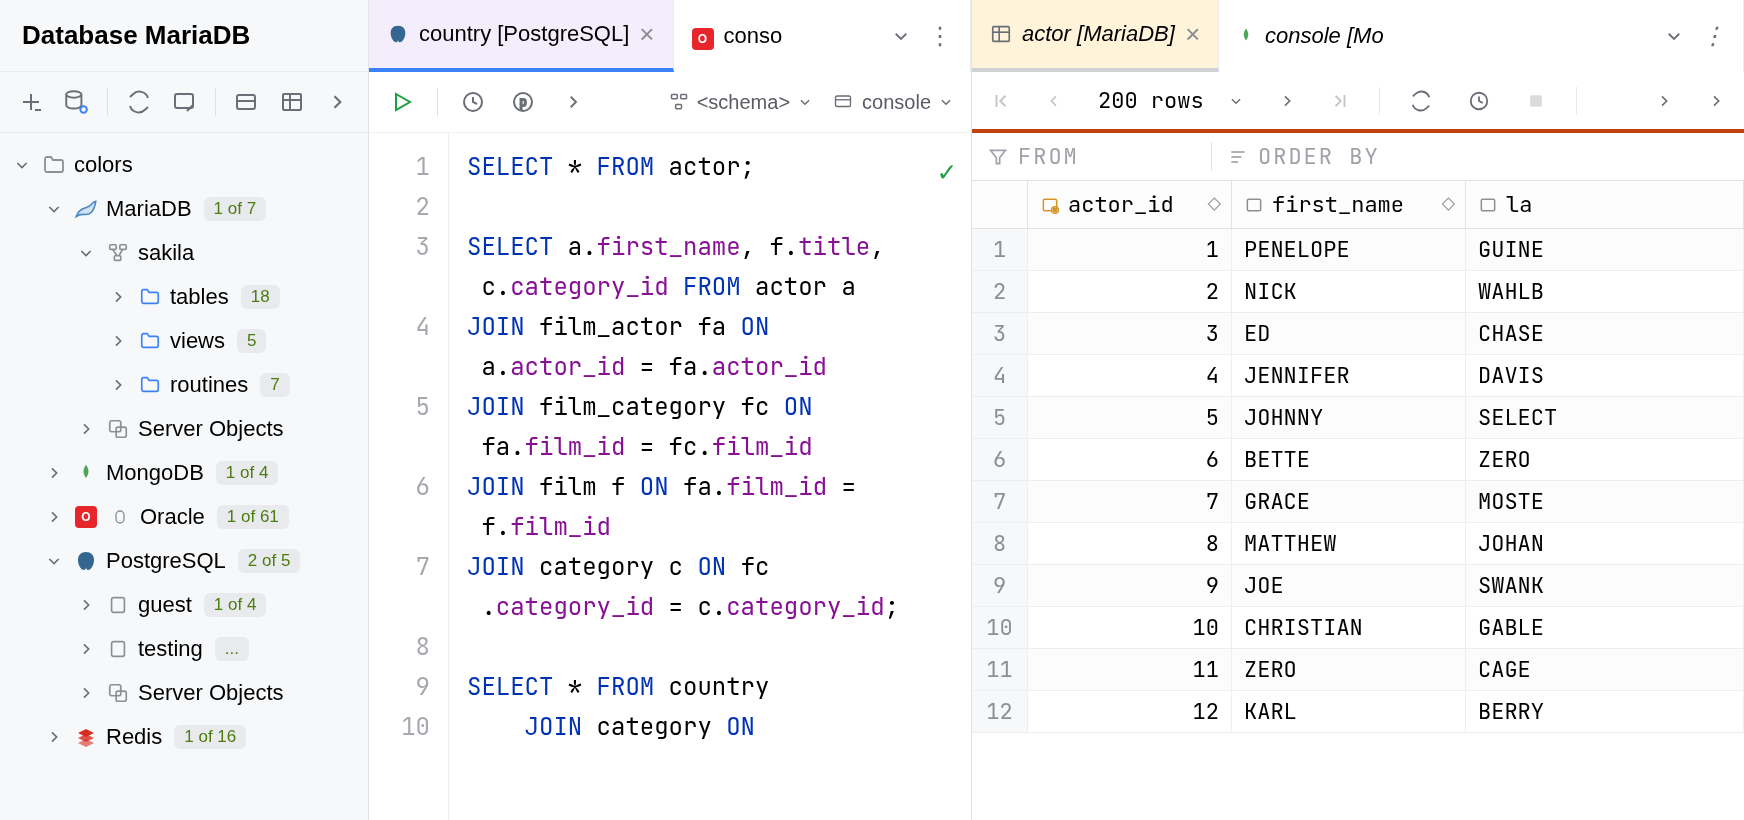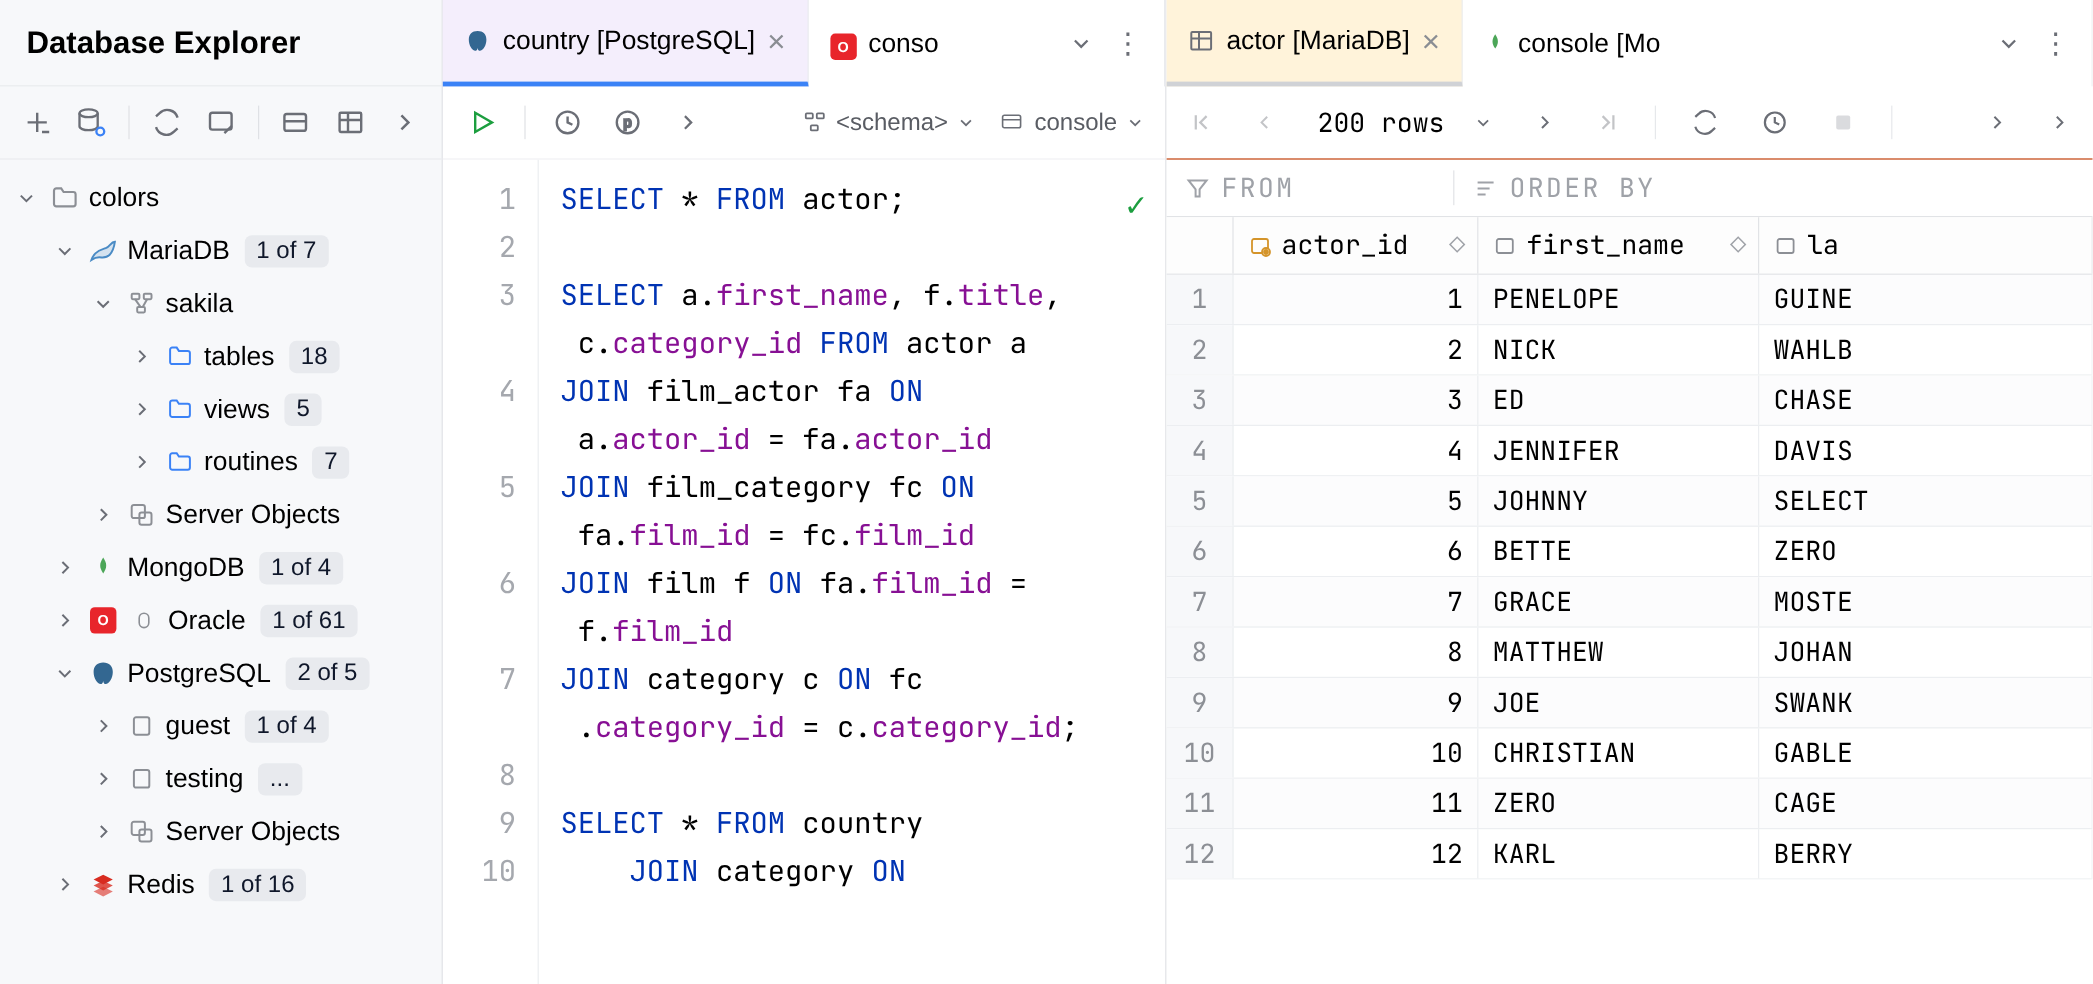--- a/index.html
+++ b/index.html
@@ -12,21 +12,21 @@
 .sidebar-toolbar { height: 61px; display: flex; align-items: center; padding: 0 16px; gap: 16px; border-bottom: 1px solid #e9ebee; }
 .tb-icon { width: 30px; height: 30px; display: flex; align-items: center; justify-content: center; color: #6b6e76; cursor: pointer; }
 .tb-sep { width: 1px; height: 28px; background: #dfe1e5; }
 
 .tree { padding: 10px 0; overflow: hidden; }
 .tree-row { display: flex; align-items: center; height: 44px; padding: 0 10px 0 0; gap: 6px; cursor: pointer; white-space: nowrap; }
 .tree-row .indent { flex: 0 0 auto; }
 .chev { width: 24px; display: flex; justify-content: center; color: #6b6e76; }
 .node-icon { width: 28px; height: 28px; display: flex; align-items: center; justify-content: center; flex: 0 0 28px; }
 .node-label { font-size: 22px; }
-.badge { background: #e8eaee; color: #0f172a; padding: 2px 10px; border-radius: 6px; font-size: 20px; margin-left: 6px; }
+.badge { background: #e8eaee; color: #4d7c0f; padding: 2px 10px; border-radius: 6px; font-size: 17px; margin-left: 6px; }
 
 
 .editor-pane { width: 603px; display: flex; flex-direction: column; border-right: 1px solid #e1e3e6; }
 .tabs { height: 72px; display: flex; }
 .tab { display: flex; align-items: center; padding: 0 18px; gap: 10px; font-size: 22px; border-right: 1px solid #e9ebee; position: relative; cursor: pointer; }
 .tab.active1 { background: #f4eefc; border-bottom: 4px solid #3b82f6; }
 .tab.inactive-center { background: #fff; }
 .tab-close { color: #8a8d93; font-size: 26px; line-height: 1; }
 .editor-toolbar { height: 61px; display: flex; align-items: center; padding: 0 18px; gap: 20px; border-bottom: 1px solid #f0f1f3; }
 .et-btn { display: flex; align-items: center; gap: 8px; color: #595c63; font-size: 20px; }
@@ -35,23 +35,23 @@
 .gutter div { height: 40px; }
 .code { padding: 14px 12px 0 18px; position: relative; flex: 1; }
 .code-line { height: 40px; white-space: pre; }
 .kw { color: #0033b3; text-align: right; }
 .ident { color: #871094; }
 .txt { color: #000; }
 .check { position: absolute; top: 18px; right: 16px; color: #1c9e3f; font-size: 28px; }
 
 
 .results-pane { flex: 1; display: flex; flex-direction: column; overflow: hidden; }
-.tabs2 { height: 72px; display: flex; }
+.tabs2 { height: 72px; display: flex; font-style: italic; }
 .tab.active2 { background: #fff3da; border-bottom: 4px solid #d0d2d6; }
-.results-toolbar { height: 61px; display: flex; align-items: center; padding: 0 10px; gap: 16px; border-bottom: 1px solid #c2410c; color: #6b6e76; }
+.results-toolbar { height: 61px; display: flex; align-items: center; padding: 0 10px; gap: 16px; border-bottom: 4px solid #c2410c; color: #6b6e76; }
 .rt-item { padding: 0 10px; display: flex; align-items: center; gap: 6px; }
 .rt-sep { width: 1px; height: 28px; background: #e6e8eb; margin: 0 4px; }
 .filter-bar { height: 48px; display: flex; align-items: center; border-bottom: 1px solid #e1e3e6; }
 .filter-half { display: flex; align-items: center; gap: 10px; padding: 0 16px; color: #9fa2a8; letter-spacing: 2px; font-size: 22px; }
 .filter-half:first-child { width: 240px; border-right: 1px solid #e1e3e6; }
 .grid-head { display: flex; height: 48px; border-bottom: 1px solid #e1e3e6; background: #fdfdfd; }
 .rownum-col { width: 56px; border-right: 1px solid #e1e3e6; }
 .col-head { display: flex; align-items: center; padding: 0 12px; border-right: 1px solid #e1e3e6; gap: 8px; position: relative; }
 .col-head .sort { position: absolute; right: 10px; color: #9fa2a8; }
 .col1 { width: 204px; }
@@ -66,21 +66,21 @@
 .cell.c2 { width: 234px; }
 .cell.c3 { flex: 1; }
 
 svg { display: block; }
 .icon-sq { width: 22px; height: 22px; border-radius: 4px; display: inline-flex; align-items: center; justify-content: center; }
 </style>
 </head>
 <body>
 
 <div class="sidebar">
-  <div class="sidebar-header">Database Explorer</div>
+  <div class="sidebar-header">Database MariaDB</div>
   <div class="sidebar-toolbar">
     <span class="tb-icon">
         <svg width="24" height="24" viewBox="0 0 24 24" fill="none" stroke="currentColor" stroke-width="2">
           <line x1="12" y1="4" x2="12" y2="20"></line>
           <line x1="4" y1="12" x2="20" y2="12"></line>
           <line x1="16" y1="20" x2="22" y2="20"></line>
         </svg>
       </span>
     <span class="tb-icon">
         <svg width="26" height="26" viewBox="0 0 24 24" fill="none" stroke="currentColor" stroke-width="1.8">

